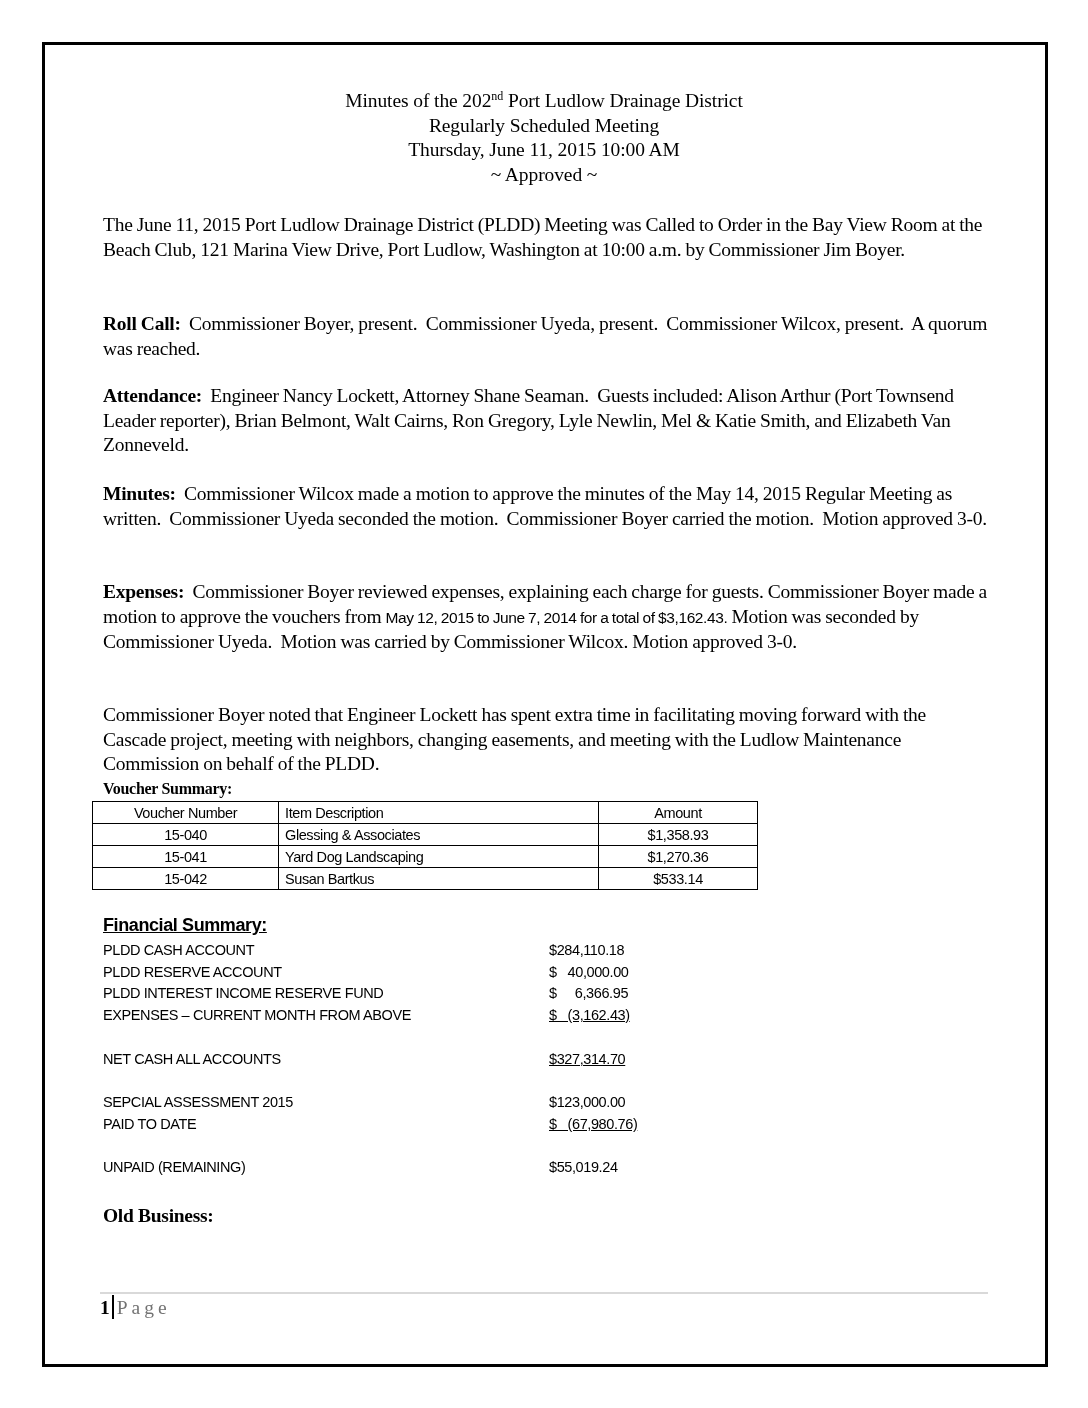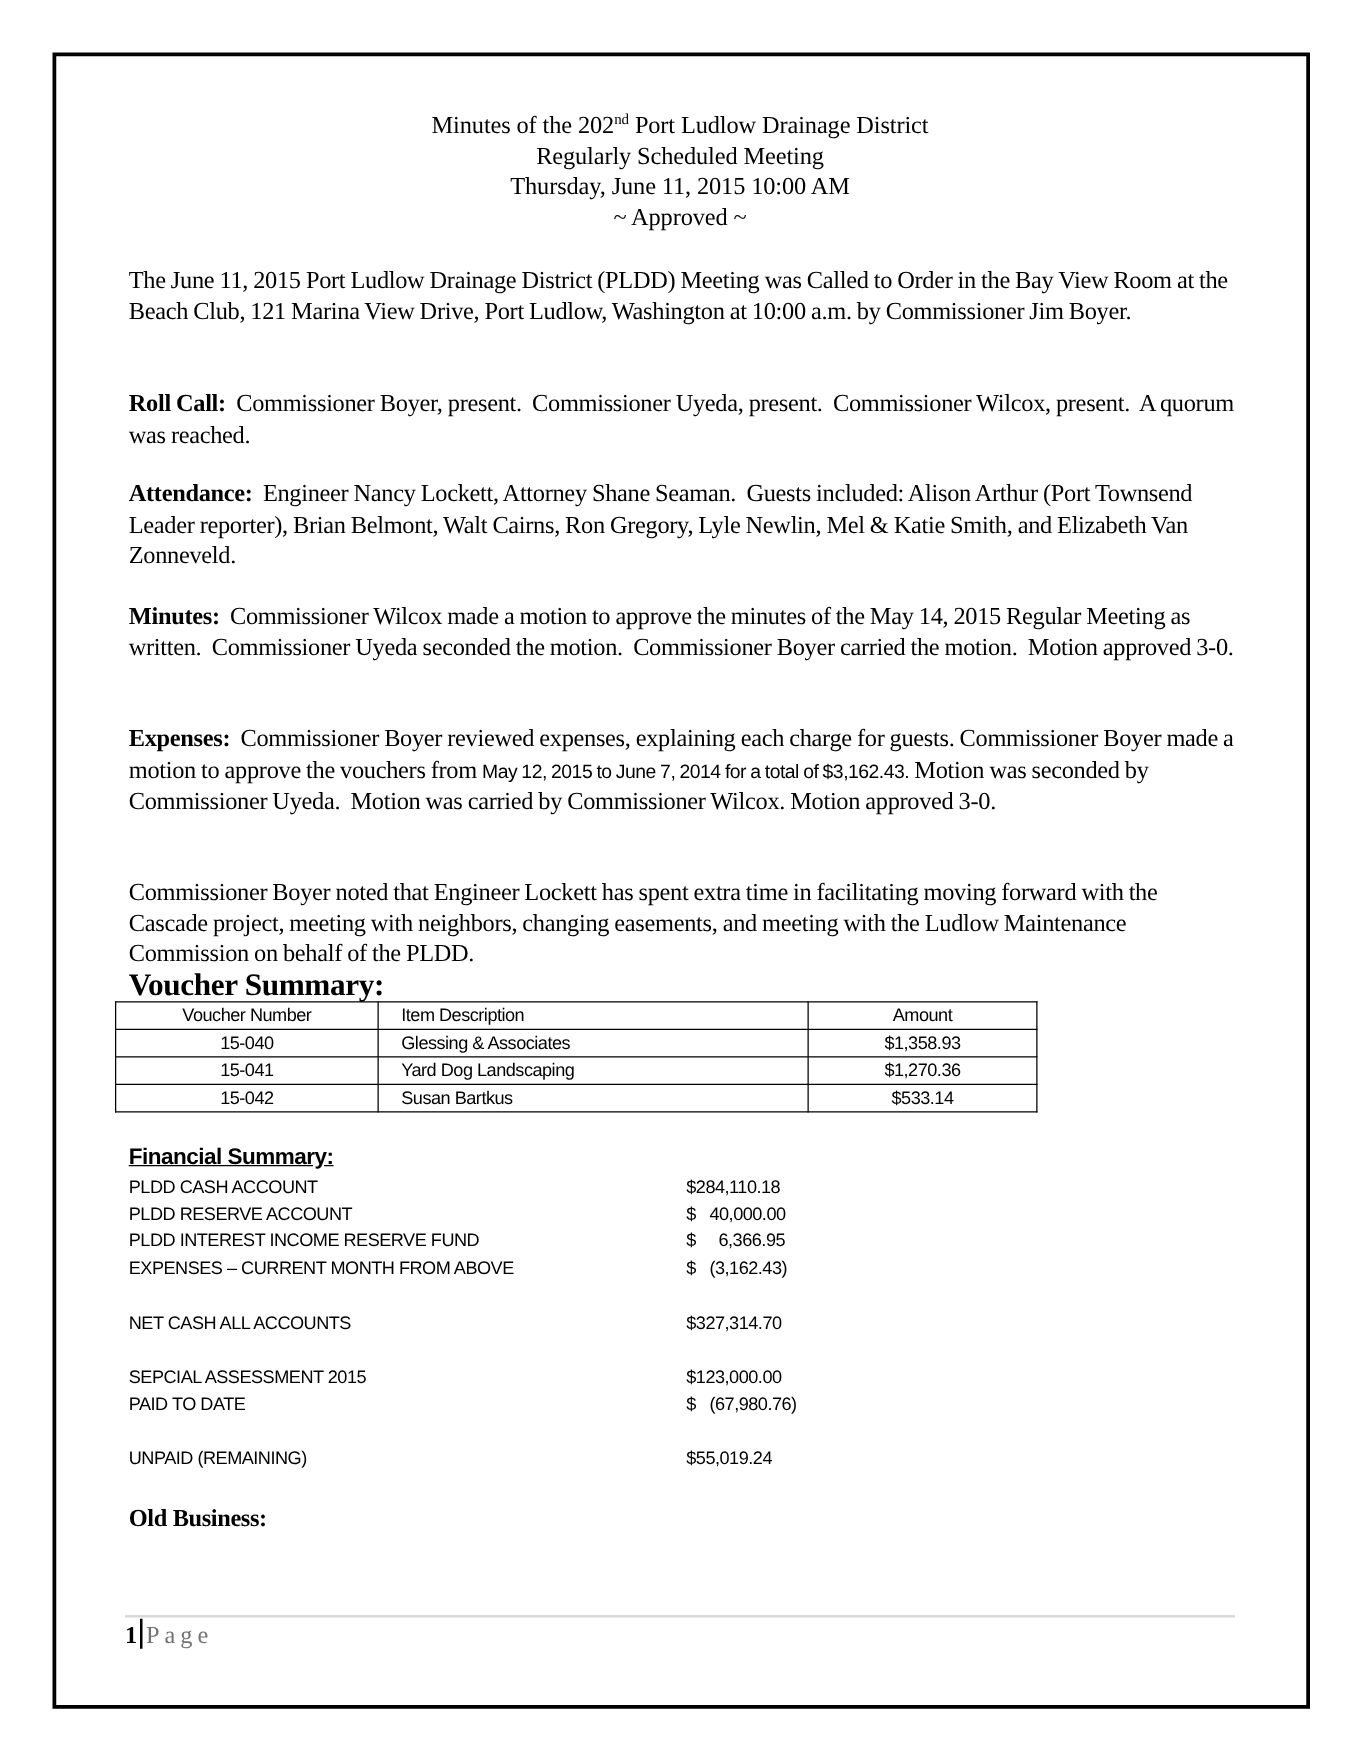--- a/index.html
+++ b/index.html
@@ -7,36 +7,36 @@
          font-family: "Liberation Serif", serif; color: #000; }
   .page-border { position: absolute; left: 42px; top: 42px; width: 1000px; height: 1319px;
                  border: 3px solid #000; box-sizing: content-box; }
   .title-block { position: absolute; left: 0; width: 1088px; top: 89px; text-align: center;
                  font-size: 19.5px; line-height: 24.5px; letter-spacing: -0.1px; }
   .title-block sup { font-size: 12px; vertical-align: 7px; line-height: 0; }
   .para { position: absolute; left: 103px; width: 890px; font-size: 19.5px; line-height: 24.7px;
           letter-spacing: -0.25px; word-spacing: -0.5px; }
   .para b { font-weight: bold; }
   .calibri { font-family: "Liberation Sans", sans-serif; font-size: 15.5px; letter-spacing: -0.4px; }
-  .voucher-heading { position: absolute; left: 103px; top: 777px; font-size: 25px; font-weight: bold;
+  .voucher-heading { position: absolute; left: 103px; top: 777px; font-size: 16px; font-weight: bold;
                      letter-spacing: -0.3px; line-height: 24px; }
   table.voucher { position: absolute; left: 92px; top: 801px; border-collapse: collapse;
                   font-family: "Liberation Sans", sans-serif; font-size: 14.5px; letter-spacing: -0.4px; }
-  table.voucher td, table.voucher th { border: 1.5px solid #000; height: 21px; padding: 0 18px;
+  table.voucher td, table.voucher th { border: 1.5px solid #000; height: 21px; padding: 0 6px;
                   font-weight: normal; line-height: 20px; }
   table.voucher .c1 { width: 173px; text-align: center; }
   table.voucher .c2 { width: 307px; text-align: left; }
   table.voucher .c3 { width: 146px; text-align: center; }
   .fin-heading { position: absolute; left: 103px; top: 915px; font-family: "Liberation Sans", sans-serif;
                  font-weight: bold; font-size: 18px; text-decoration: underline; letter-spacing: -0.4px; }
   .fin-row { position: absolute; left: 103px; width: 560px; font-family: "Liberation Sans", sans-serif;
              font-size: 14.5px; letter-spacing: -0.4px; line-height: 20px; }
   .fin-row .lbl { position: absolute; left: 0; top: 0; white-space: nowrap; }
   .fin-row .val { position: absolute; left: 446px; top: 0; white-space: pre; }
-  .fin-row .val.ul { }
+  .fin-row .val.ul { text-decoration: underline; }
   .old-business { position: absolute; left: 103px; top: 1205px; font-size: 19.5px; font-weight: bold;
                   letter-spacing: -0.3px; }
   .footer-rule { position: absolute; left: 100px; top: 1292px; width: 888px; height: 2px; background: #d9d9d9; }
   .footer { position: absolute; left: 100px; top: 1295px; font-size: 19.5px; line-height: 26px; }
   .footer .num { font-weight: bold; }
   .footer .bar { display: inline-block; width: 2px; height: 24px; background: #000; vertical-align: -5px; margin: 0 3px 0 2px; }
   .footer .pg { color: #737373; letter-spacing: 4px; }
 </style>
 </head>
 <body>

